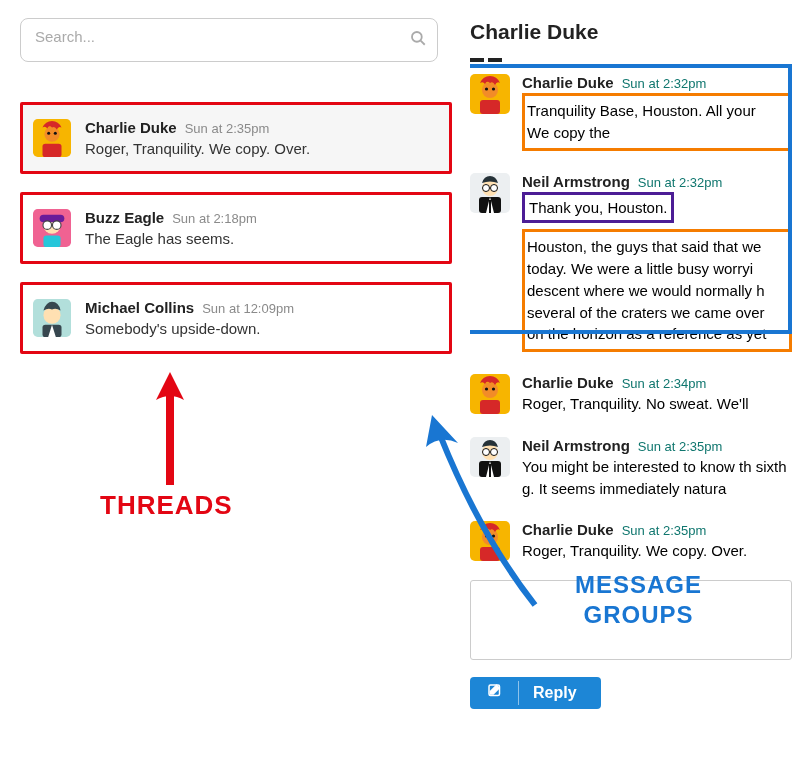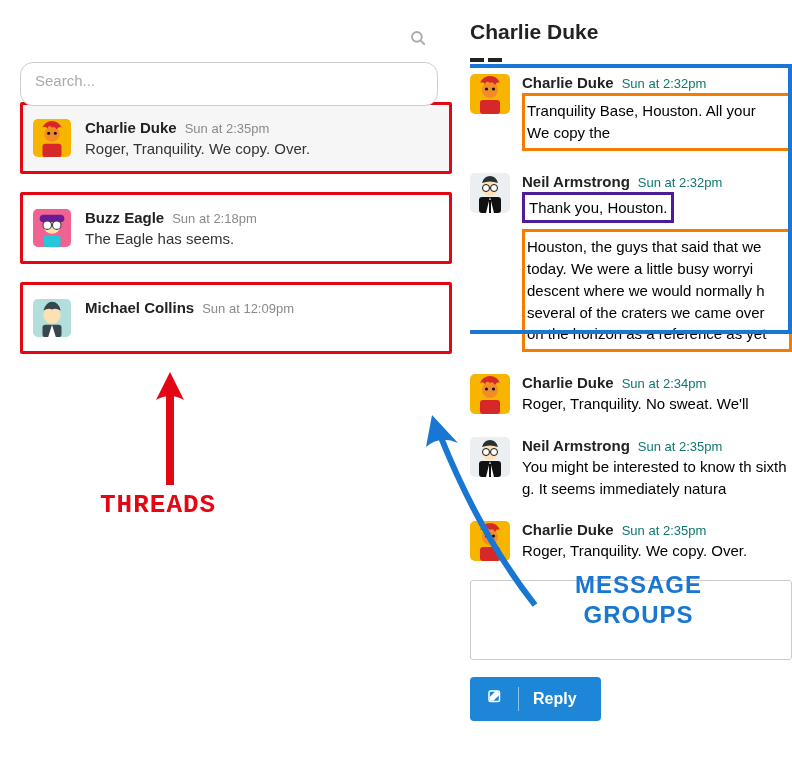--- a/index.html
+++ b/index.html
@@ -21,25 +21,24 @@
   
   .search-wrap {
     position: relative;
     width: 418px;
     height: 44px;
     margin-bottom: 40px;
   }
   .search-input {
     width: 100%; height: 100%;
     border: 1px solid #ccc;
-    border-radius: 13px;
+    border-radius: 8px;
     padding: 0 40px 7px 14px;
     font-size: 15px;
     color: #555;
-    margin-top: 44px;
   }
   .search-input::placeholder { color: #aaa; }
   .search-icon-btn {
     position: absolute; right: 0; top: 0; bottom: 0;
     width: 40px; border: none; background: transparent;
     color: #aaa; cursor: pointer; font-size: 18px;
     display:flex; align-items:center; justify-content:center;
   }
 
   
@@ -74,21 +73,20 @@
     pointer-events: none;
   }
   .annot-label-left {
     position: absolute;
     left: 100px; top: 490px;
     font-weight: 800;
     color: #e30613;
     font-size: 26px;
     letter-spacing: 1px;
     pointer-events: none;
-    font-family: Liberation Mono, monospace;
   }
 
   
   .conv-title {
     font-weight: 800; font-size: 21px; color: #222;
     padding: 20px 0 14px 0;
   }
   .handle-row { display:flex; gap:4px; margin-bottom:2px; }
   .handle-row span { display:block; width:14px; height:4px; background:#222; }
 
@@ -135,21 +133,21 @@
     border: 1px solid #ccc;
     border-radius: 3px;
     resize: none;
     padding: 8px;
     font-family: inherit;
     font-size: 14px;
     margin-top: 6px;
   }
   .reply-btn {
     margin-top: 14px;
-    height: 44px;
+    height: 32px;
     padding: 0 24px 0 16px;
     border: none;
     border-radius: 4px;
     background: #1d86d6;
     color: #fff;
     font-size: 16px;
     font-weight: 600;
     cursor: pointer;
     display: inline-flex;
     align-items: center;
@@ -272,20 +270,21 @@
         <div class="avatar">
             <svg viewBox="0 0 40 40">
               <use href="#av-michael"></use>
             </svg>
           </div>
         <div class="thread-body">
           <div class="thread-header">
             <span class="thread-name">Michael Collins</span>
             <span class="thread-time">Sun at 12:09pm</span>
           </div>
+          <div class="thread-preview">Somebody's upside-down.</div>
         </div>
       </div>
     </div>
 
     <svg class="annot-arrow-left" viewBox="0 0 40 120">
       <path d="M20 115 L20 22" stroke="#e30613" stroke-width="8" fill="none"></path>
       <path d="M20 2 L6 30 Q20 22 34 30 Z" fill="#e30613"></path>
     </svg>
     <div class="annot-label-left">THREADS</div>
   </div>

